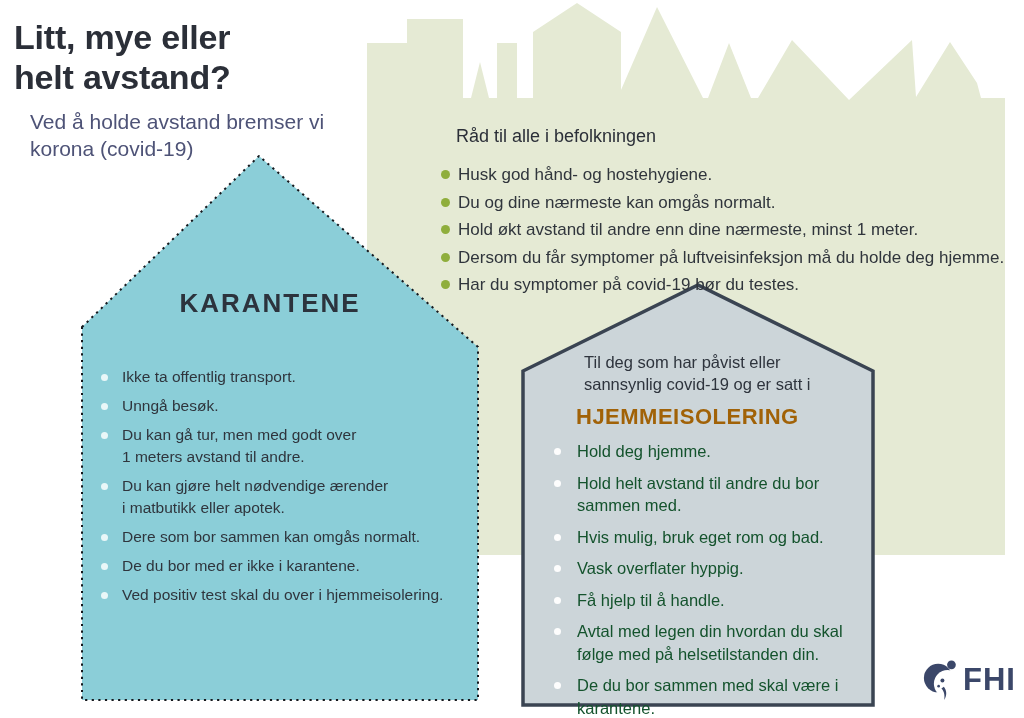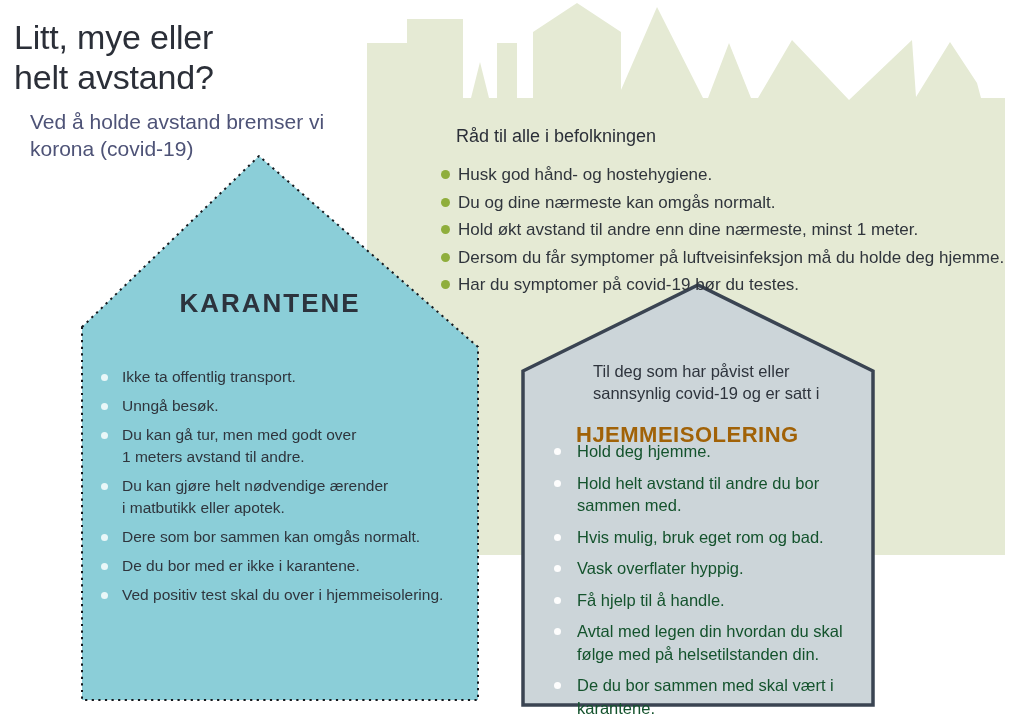--- a/index.html
+++ b/index.html
@@ -3,21 +3,21 @@
 <meta charset="utf-8">
 <style>
   html,body{margin:0;padding:0;background:#fff;}
   .stage{position:relative;width:1024px;height:718px;overflow:hidden;background:#ffffff;
          font-family:"Liberation Sans",sans-serif;color:#30353c;}
   svg.bg{position:absolute;left:0;top:0;width:1024px;height:718px;}
   .pre{white-space:pre-line;}
 
   
   .hdr{position:absolute;left:14px;top:18px;width:360px;}
-  .hdr h1{margin:0;font-size:34px;line-height:1.17;font-weight:400;color:#2b2f38;letter-spacing:-0.2px;}
+  .hdr h1{margin:0;font-size:34px;line-height:1.17;font-weight:700;color:#2b2f38;letter-spacing:-0.2px;}
   .hdr p{margin:10px 0 0 16px;font-size:21px;line-height:1.32;color:#4e5377;}
 
   
   .advice{position:absolute;left:441px;top:110px;width:575px;}
   .advice h2{margin:16px 0 0 15px;font-size:18px;font-weight:400;color:#2b2f38;}
   ul{list-style:none;margin:0;padding:0;}
   li{position:relative;white-space:pre-line;}
   .advice ul{margin-top:14px;}
   .advice li{padding-left:17px;font-size:17px;line-height:27.6px;color:#30353c;}
   .advice li::before{content:"";position:absolute;left:0;top:9px;width:9px;height:9px;border-radius:50%;background:#8fae3c;}
@@ -25,21 +25,21 @@
   
   .q-text{position:absolute;left:105px;top:283px;width:330px;text-align:center;color:#2e343d;}
   .q-text .intro{margin:0;font-size:16px;line-height:1.3;}
   .q-text h3{margin:5px 0 0 0;font-size:26px;font-weight:600;letter-spacing:2px;color:#2c333d;}
   .q-list{position:absolute;left:99px;top:366px;width:372px;}
   .q-list li{padding-left:23px;font-size:15.5px;line-height:22px;margin-bottom:7px;color:#2f353d;}
   .q-list li::before{content:"";position:absolute;left:2px;top:8px;width:7px;height:7px;border-radius:50%;background:#e9f7f8;}
 
   
   .iso-text{position:absolute;left:576px;top:344px;width:300px;color:#2e343d;}
-  .iso-text .intro{margin:17px;font-size:16.5px;line-height:1.33;}
+  .iso-text .intro{margin:8px;font-size:16.5px;line-height:1.33;}
   .iso-text h3{margin:4px 0 0 0;font-size:22px;font-weight:700;letter-spacing:0.5px;color:#a16207;}
   .iso-list{position:absolute;left:551px;top:440px;width:312px;}
   .iso-list li{padding-left:26px;font-size:16.5px;line-height:22.5px;margin-bottom:9px;color:#14532d;}
   .iso-list li::before{content:"";position:absolute;left:3px;top:8px;width:7px;height:7px;border-radius:50%;background:#ffffff;opacity:.95;}
 
   
   .logo{position:absolute;left:922px;top:658px;display:flex;align-items:center;}
   .logo svg{width:38px;height:44px;display:block;}
   .logo .txt{font-size:31px;font-weight:700;color:#3b4769;letter-spacing:1px;margin-left:3px;}
 </style>
@@ -99,18 +99,34 @@
   </section>
   <ul class="iso-list">
     <li>Hold deg hjemme.</li>
     <li>Hold helt avstand til andre du bor
 sammen med.</li>
     <li>Hvis mulig, bruk eget rom og bad.</li>
     <li>Vask overflater hyppig.</li>
     <li>Få hjelp til å handle.</li>
     <li>Avtal med legen din hvordan du skal
 følge med på helsetilstanden din.</li>
-    <li>De du bor sammen med skal vært i
+    <li>De du bor sammen med skal være i
 karantene.</li>
   </ul>
 
+  <div class="logo">
+    <svg viewBox="0 0 40 46" aria-hidden="true">
+      <defs>
+        <mask id="cres">
+          <rect x="0" y="0" width="40" height="46" fill="#fff"></rect>
+          <circle cx="27" cy="27" r="14.5" fill="#000"></circle>
+        </mask>
+      </defs>
+      <circle cx="17" cy="21" r="15" fill="#3b4769" mask="url(#cres)"></circle>
+      <circle cx="31" cy="7" r="4.6" fill="#3b4769"></circle>
+      <circle cx="21.5" cy="23.5" r="2.1" fill="#3b4769"></circle>
+      <circle cx="17.5" cy="29.5" r="1.4" fill="#3b4769"></circle>
+      <path d="M23 30 c3.2 4 3.4 9 0.4 14 c1-6 -0.8-10 -3-12 z" fill="#3b4769"></path>
+    </svg>
+    <span class="txt">FHI</span>
+  </div>
 
 </div>
 
 </body></html>

